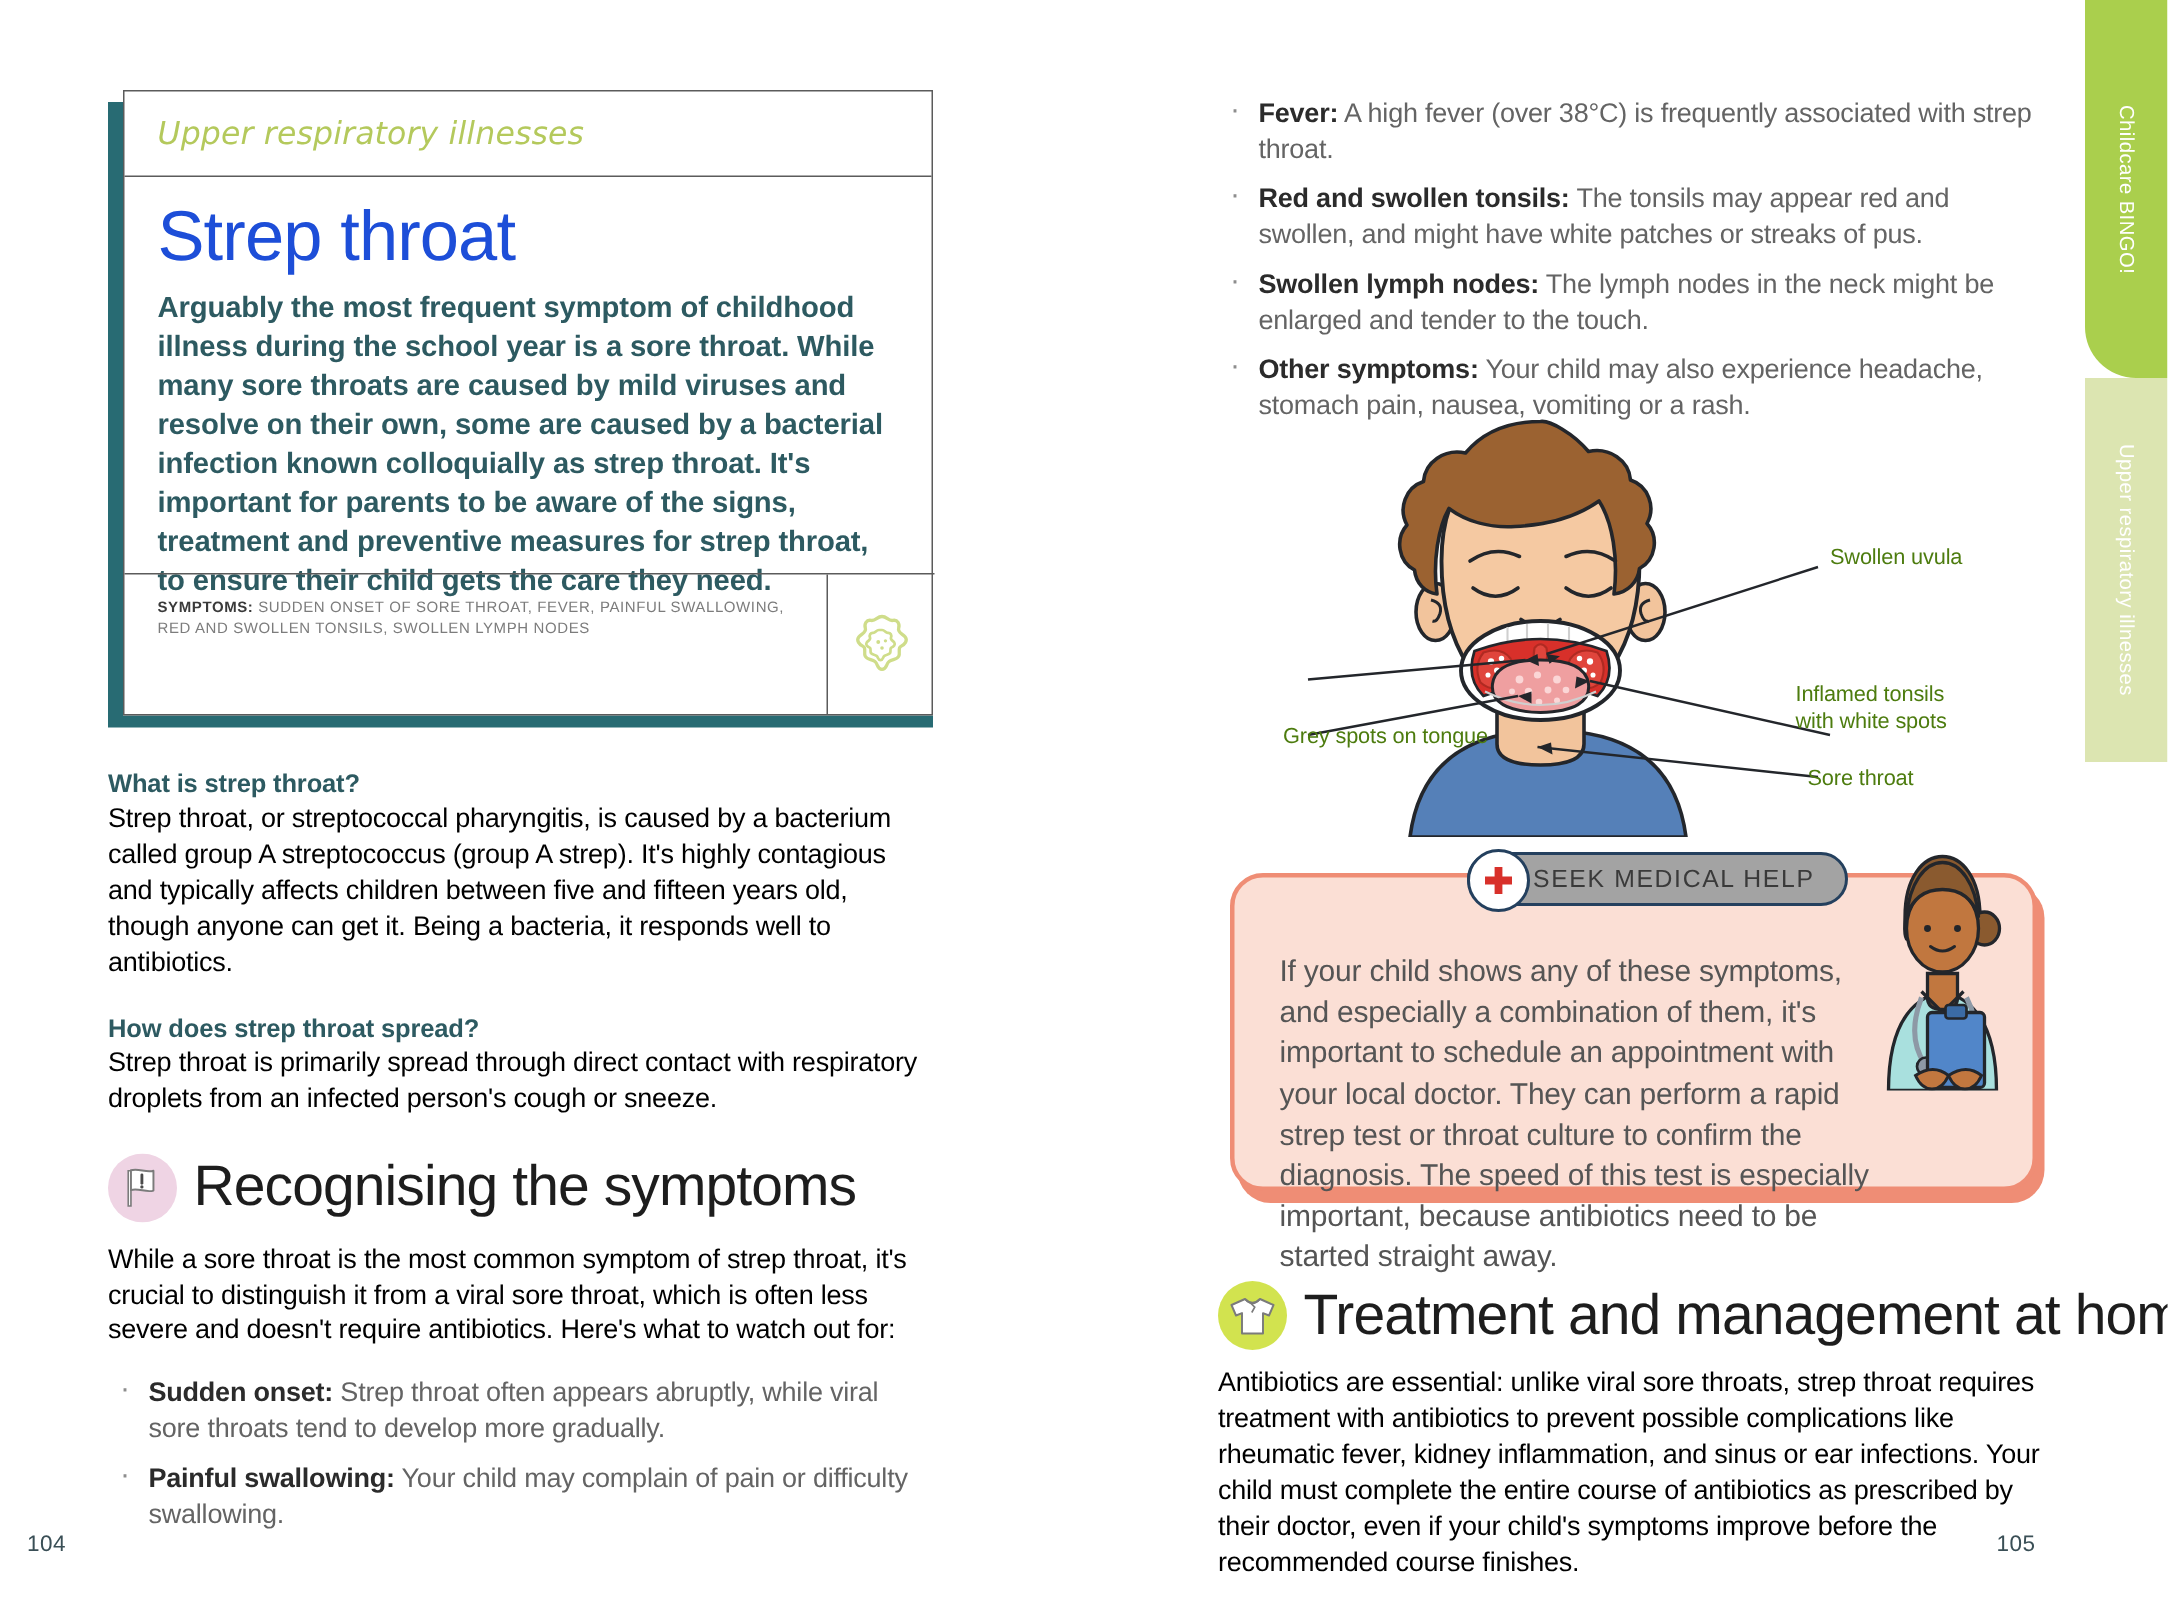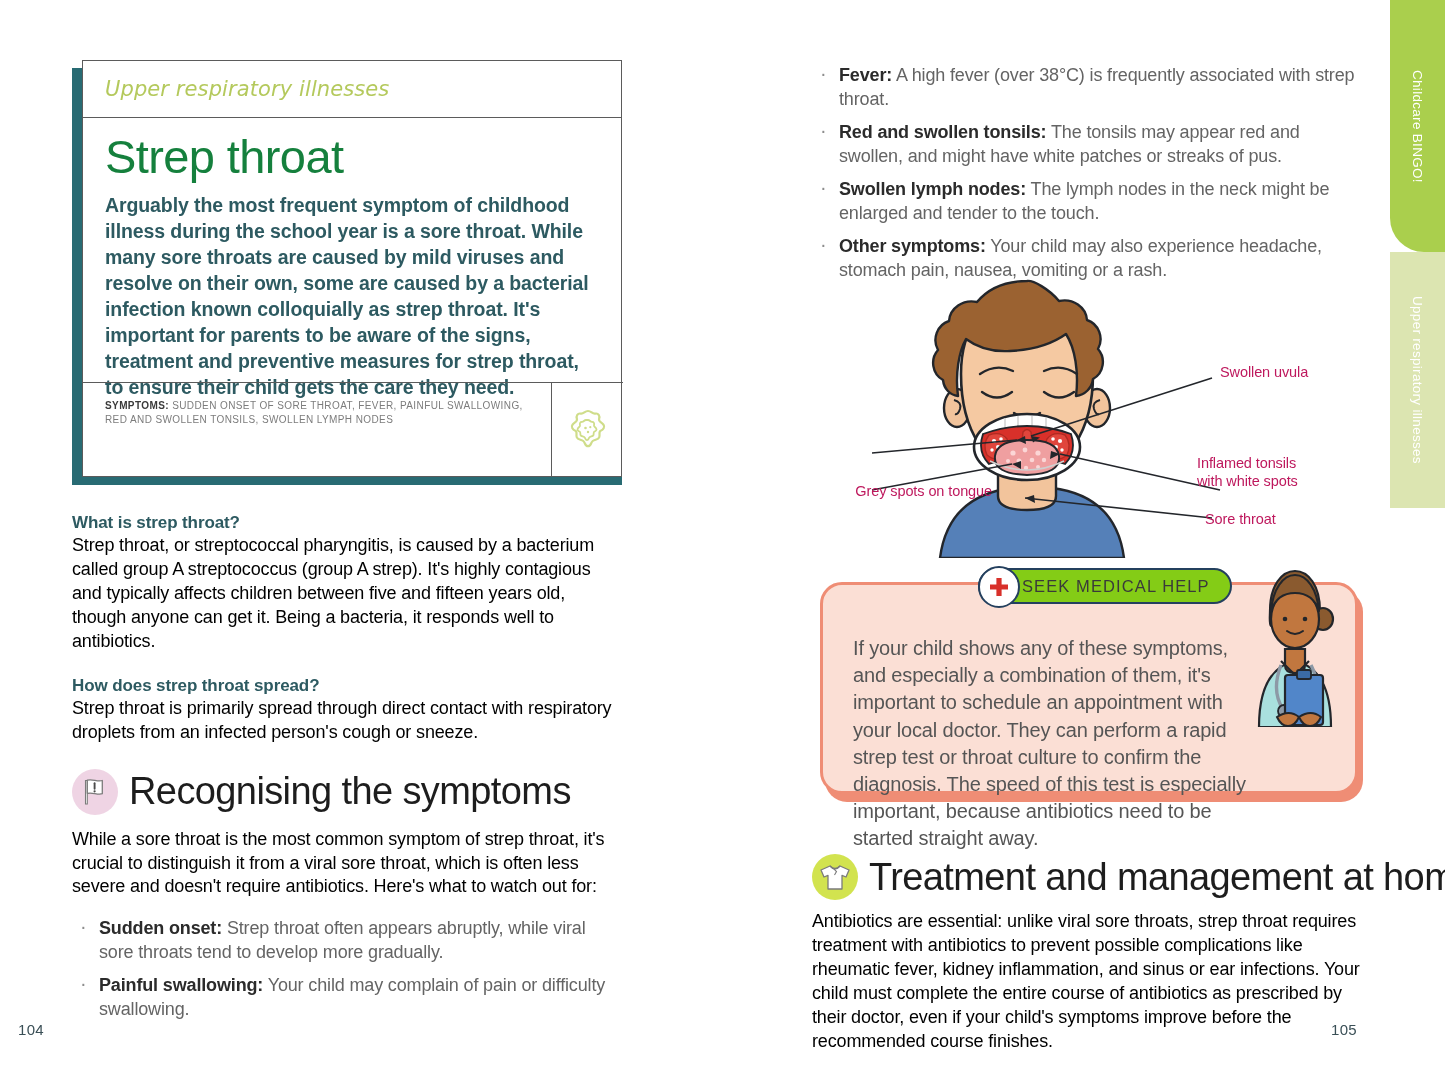--- a/index.html
+++ b/index.html
@@ -66,21 +66,21 @@
     font-family: "DejaVu Sans", sans-serif;
     font-style: italic;
     font-size: 21px;
     color: #b4c95c;
     letter-spacing: 0.1px;
   }
   .hero-body { padding: 14px 22px 0 22px; }
   .hero-title {
     font-size: 47px;
     font-weight: 400;
-    color: #15803d;
+    color: #1d4ed8;
     letter-spacing: -0.6px;
     line-height: 1.05;
     margin-bottom: 12px;
   }
   .hero-lede {
     font-size: 19.5px;
     font-weight: 700;
     line-height: 1.33;
     color: #2d5a61;
     letter-spacing: -0.1px;
@@ -138,40 +138,40 @@
     position: absolute; left: 8px; top: -4px;
     color: #8d8d8d; font-size: 20px;
   }
   ul.bul li b { color: #2b2b2b; font-weight: 700; }
 
   
   .illus { position: absolute; left: 812px; top: 258px; width: 560px; height: 300px; }
   .illus svg { display: block; }
   .anno {
     position: absolute;
-    font-size: 14.5px; color: #be185d; line-height: 1.25;
+    font-size: 14.5px; color: #4d7c0f; line-height: 1.25;
     letter-spacing: -0.1px; white-space: nowrap;
   }
   .anno.r { text-align: left; }
   .anno.l { text-align: right; }
 
   
   .smh { position: absolute; left: 820px; top: 582px; width: 545px; height: 220px; }
   .smh-shadow {
     position: absolute; left: 5px; top: 8px; width: 538px; height: 212px;
     background: #ef8d75; border-radius: 22px;
   }
   .smh-card {
     position: absolute; left: 0; top: 0; width: 538px; height: 212px;
     background: #fbdfd5; border: 3px solid #ef8d75; border-radius: 22px;
   }
   .smh-pill {
     position: absolute; left: 155px; top: -17px;
     height: 36px; padding: 0 20px 0 42px;
-    background: #84cc16; border: 2.2px solid #24405e;
+    background: #a3a3a3; border: 2.2px solid #24405e;
     border-radius: 18px;
     display: flex; align-items: center;
     font-size: 16.5px; color: #3a3a3a; letter-spacing: 1.1px;
   }
   .smh-cross {
     position: absolute; left: -2px; top: -4px;
     width: 42px; height: 42px; border-radius: 50%;
     background: #ffffff; border: 2.2px solid #24405e;
     display: flex; align-items: center; justify-content: center;
   }

